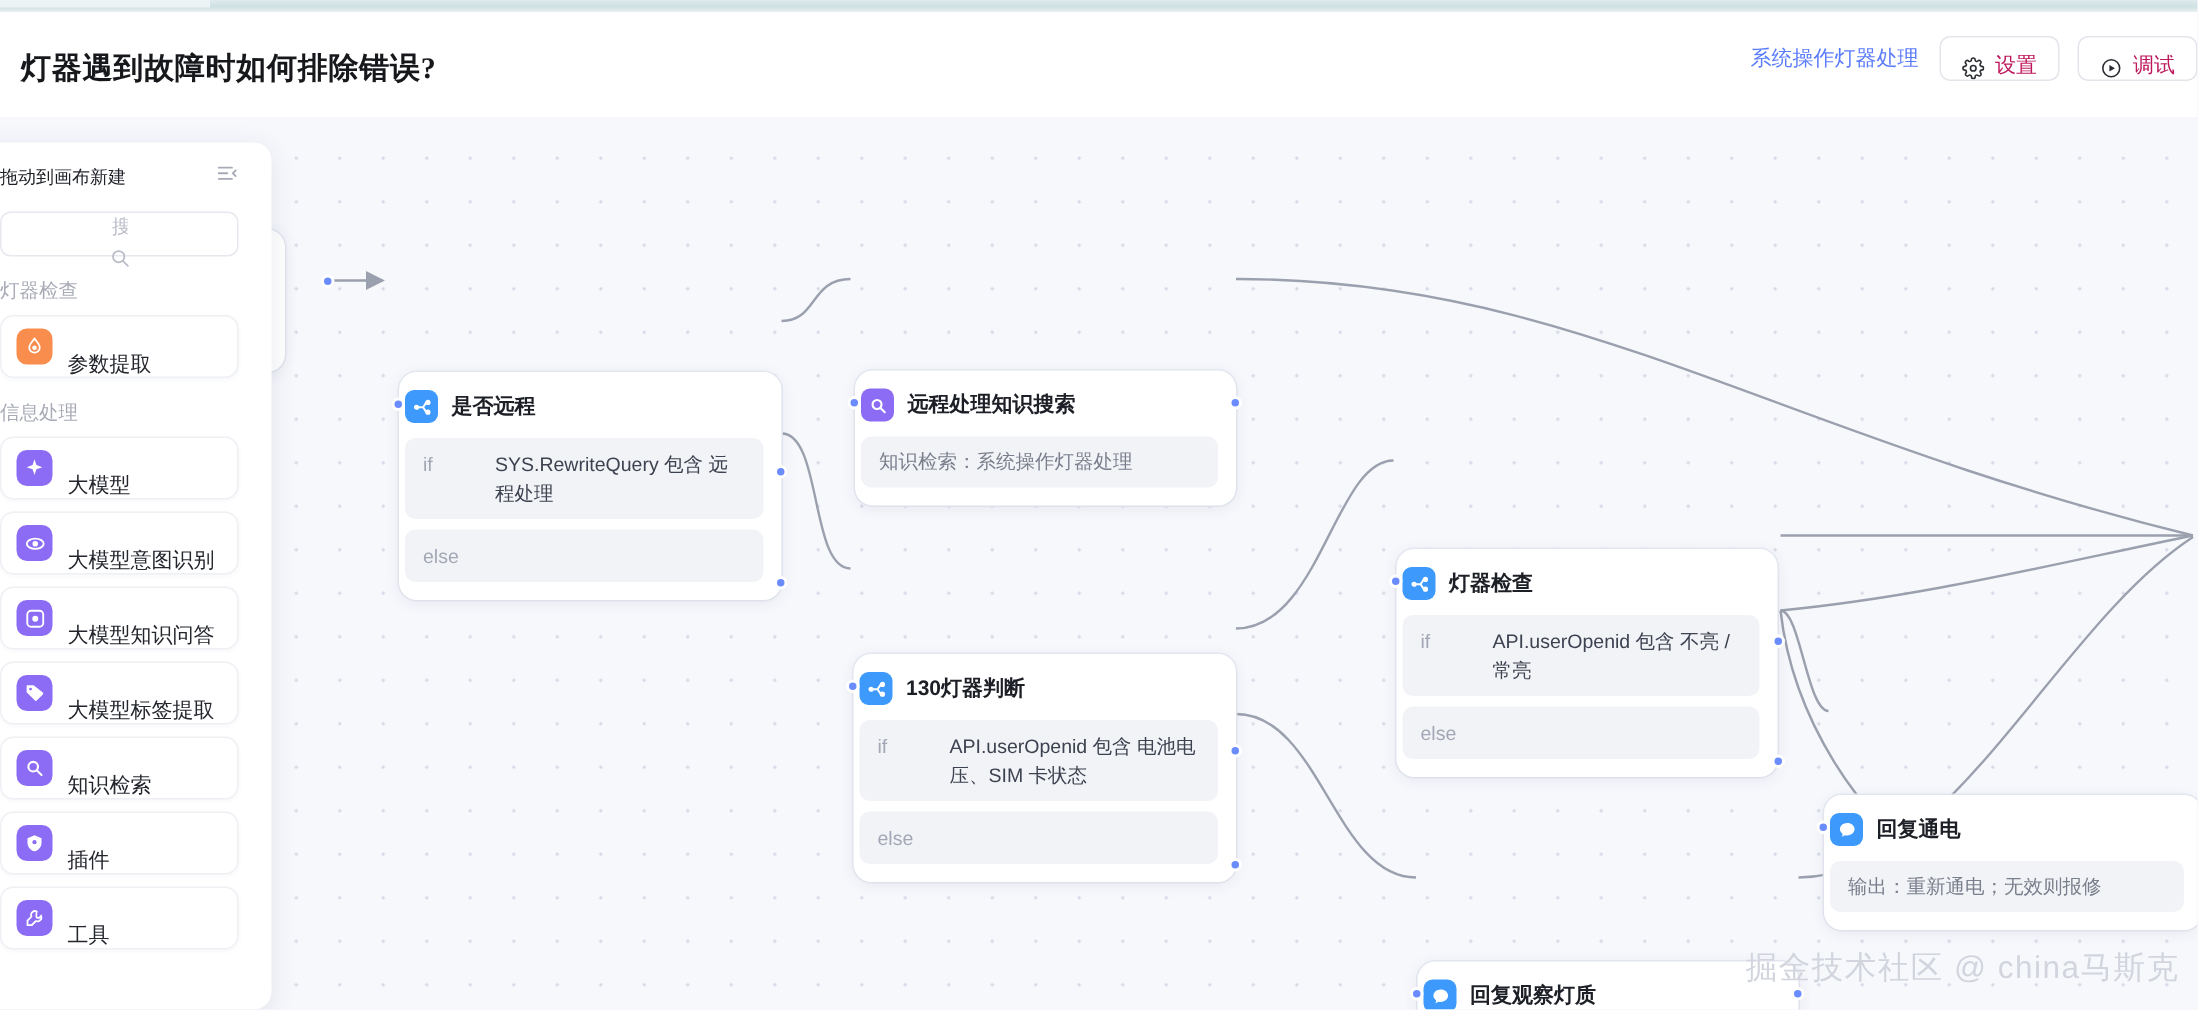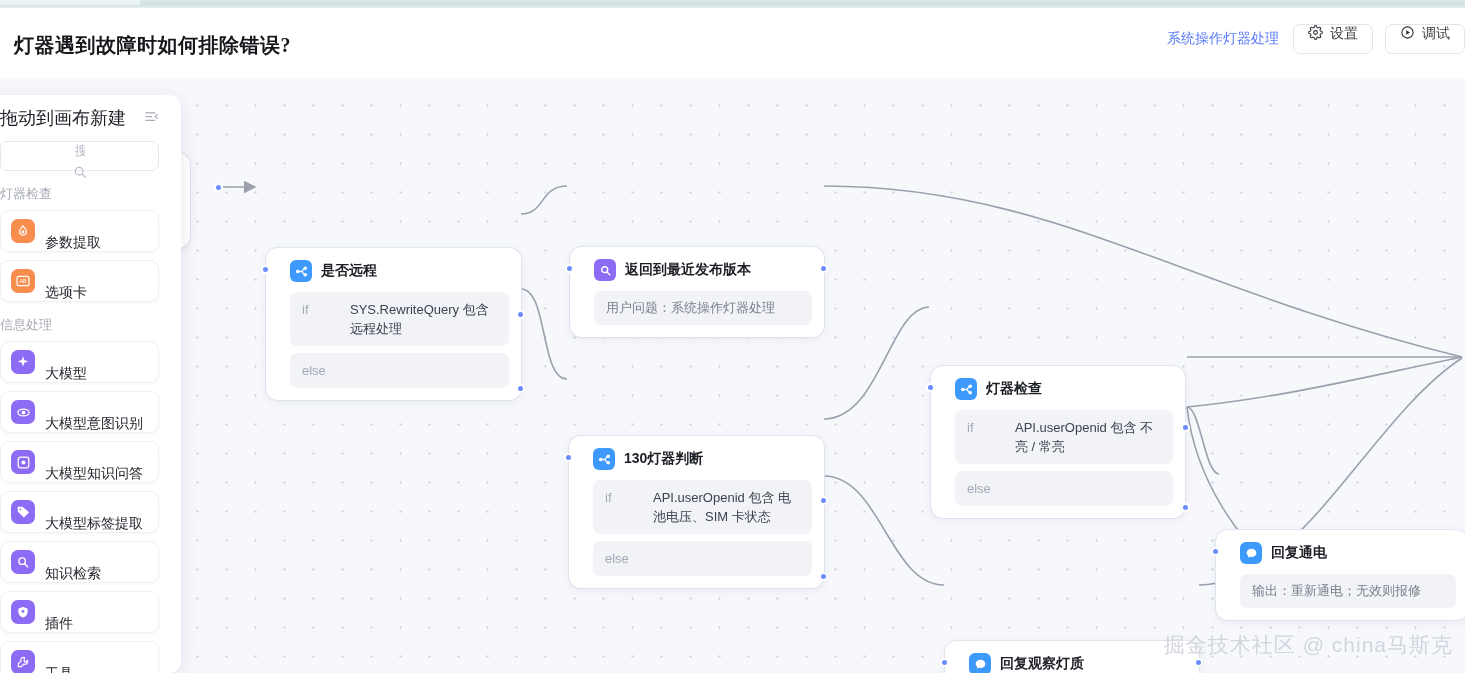--- a/index.html
+++ b/index.html
@@ -31,45 +31,45 @@
     letter-spacing:0.5px;white-space:nowrap;
   }
   #header-actions{
     position:absolute;right:0px;top:16px;display:flex;align-items:center;gap:12px;
   }
   .hdr-link{
     font-size:14px;color:#5b7cfa;white-space:nowrap;cursor:pointer;
     padding:4px 2px;
   }
   .hdr-btn{
-    display:flex;align-items:flex-start;gap:7px;
+    display:flex;align-items:flex-end;gap:7px;
     height:30px;padding:0 14px;
     border:1px solid #e3e5ea;border-radius:7px;background:#fff;
-    font-size:14px;color:#404040;white-space:nowrap;cursor:pointer;
+    font-size:14px;color:#be185d;white-space:nowrap;cursor:pointer;
     box-sizing:border-box;
   }
   .hdr-btn svg{display:block;}
   
   #canvas{
     position:absolute;left:0;top:78px;width:1465px;height:595px;
     background-color:#f7f8fc;
     background-image:radial-gradient(circle, #d7dae6 1px, transparent 1.1px);
     background-size:29px 29px;
     background-position:9px 13px;
     overflow:hidden;
   }
   #edges{position:absolute;left:0;top:0;width:1465px;height:595px;pointer-events:none;}
   
   .node{
     position:absolute;
     background:#ffffff;
     border-radius:12px;
     box-shadow:0 2px 10px rgba(35,45,85,0.08), 0 0 0 1px rgba(230,233,242,0.9);
     box-sizing:border-box;
-    padding:12px 12px 12px 24px;
+    padding:12px 12px 12px 4px;
   }
   .node-head{display:flex;align-items:center;gap:9px;margin-bottom:10px;}
   .node-ico{
     width:22px;height:22px;border-radius:6px;flex:0 0 auto;
     display:flex;align-items:center;justify-content:center;
   }
   .node-ico svg{display:block;}
   .node-title{font-size:14px;font-weight:bold;color:#1d1f26;white-space:nowrap;}
   .cond-row{
     display:flex;gap:10px;align-items:flex-start;
@@ -93,21 +93,21 @@
     position:absolute;left:-22px;top:95px;width:203px;height:578px;
     background:#ffffff;border-radius:0 12px 12px 0;
     box-shadow:0 4px 18px rgba(35,45,85,0.10);
     box-sizing:border-box;padding:0 22px 0 22px;
     overflow:hidden;
   }
   #sb-head{
     display:flex;align-items:center;justify-content:space-between;
     height:46px;
   }
-  #sb-head-title{font-size:18px;color:#1d1f26;white-space:nowrap;}
+  #sb-head-title{font-size:12px;color:#1d1f26;white-space:nowrap;}
   #sb-search{
     height:30px;border:1px solid #e6e8ee;border-radius:7px;
     display:flex;align-items:center;padding:0 9px;gap:6px;
     box-sizing:border-box;
     flex-direction:column;
   }
   #sb-search input{
     border:0;outline:0;flex:1;font-size:13px;color:#3d4250;
     background:transparent;font-family:inherit;width:10px;
   }
@@ -233,23 +233,23 @@
   <div class="port" style="left:516px;top:306px;"></div>
 
   <div class="node" style="left:570px;top:169px;width:254px;">
     <div class="node-head">
       <span class="node-ico" style="background:#8c6cf5;">
         <svg width="13" height="13" viewBox="0 0 24 24" fill="none" stroke="#fff" stroke-width="2.6" stroke-linecap="round">
           <circle cx="10.5" cy="10.5" r="5.5"></circle>
           <path d="M15 15 L20 20"></path>
         </svg>
       </span>
-      <span class="node-title">返回到最近发布版本</span>
-    </div>
-    <div class="out-row">用户问题：系统操作灯器处理</div>
+      <span class="node-title">远程处理知识搜索</span>
+    </div>
+    <div class="out-row">知识检索：系统操作灯器处理</div>
   </div>
   <div class="port" style="left:565px;top:186px;"></div>
   <div class="port" style="left:819px;top:186px;"></div>
 
   <div class="node" style="left:569px;top:358px;width:255px;">
     <div class="node-head">
       <span class="node-ico" style="background:#3d9afc;">
         <svg width="13" height="13" viewBox="0 0 24 24" fill="none" stroke="#fff" stroke-width="2.4" stroke-linecap="round">
           <circle cx="5" cy="12" r="2" fill="#fff"></circle>
           <circle cx="19" cy="6" r="2" fill="#fff"></circle>
@@ -351,29 +351,20 @@
   <div class="sb-item">
     <span class="sb-ico" style="background:#f98d4e;">
       <svg width="14" height="14" viewBox="0 0 24 24" fill="#fff">
         <path d="M12 3c-3 4-6 6.5-6 10a6 6 0 0 0 12 0c0-3.5-3-6-6-10z" fill="none" stroke="#fff" stroke-width="2"></path>
         <circle cx="12" cy="13.5" r="2.6"></circle>
       </svg>
     </span>
     <span class="sb-label">参数提取</span>
   </div>
 
-  <div class="sb-item">
-    <span class="sb-ico" style="background:#f98d4e;">
-      <svg width="16" height="16" viewBox="0 0 24 24">
-        <rect x="3" y="5" width="18" height="14" rx="3" fill="none" stroke="#fff" stroke-width="1.8"></rect>
-        <text x="12" y="15.5" font-size="8" fill="#fff" text-anchor="middle" font-family="Liberation Sans, sans-serif">AB</text>
-      </svg>
-    </span>
-    <span class="sb-label">选项卡</span>
-  </div>
 
   <div class="sb-group-label">信息处理</div>
 
   <div class="sb-item">
     <span class="sb-ico" style="background:#8c6cf5;">
       <svg width="14" height="14" viewBox="0 0 24 24" fill="#fff">
         <path d="M12 2l2.2 6.6L21 11l-6.8 2.4L12 20l-2.2-6.6L3 11l6.8-2.4z"></path>
       </svg>
     </span>
     <span class="sb-label">大模型</span>

